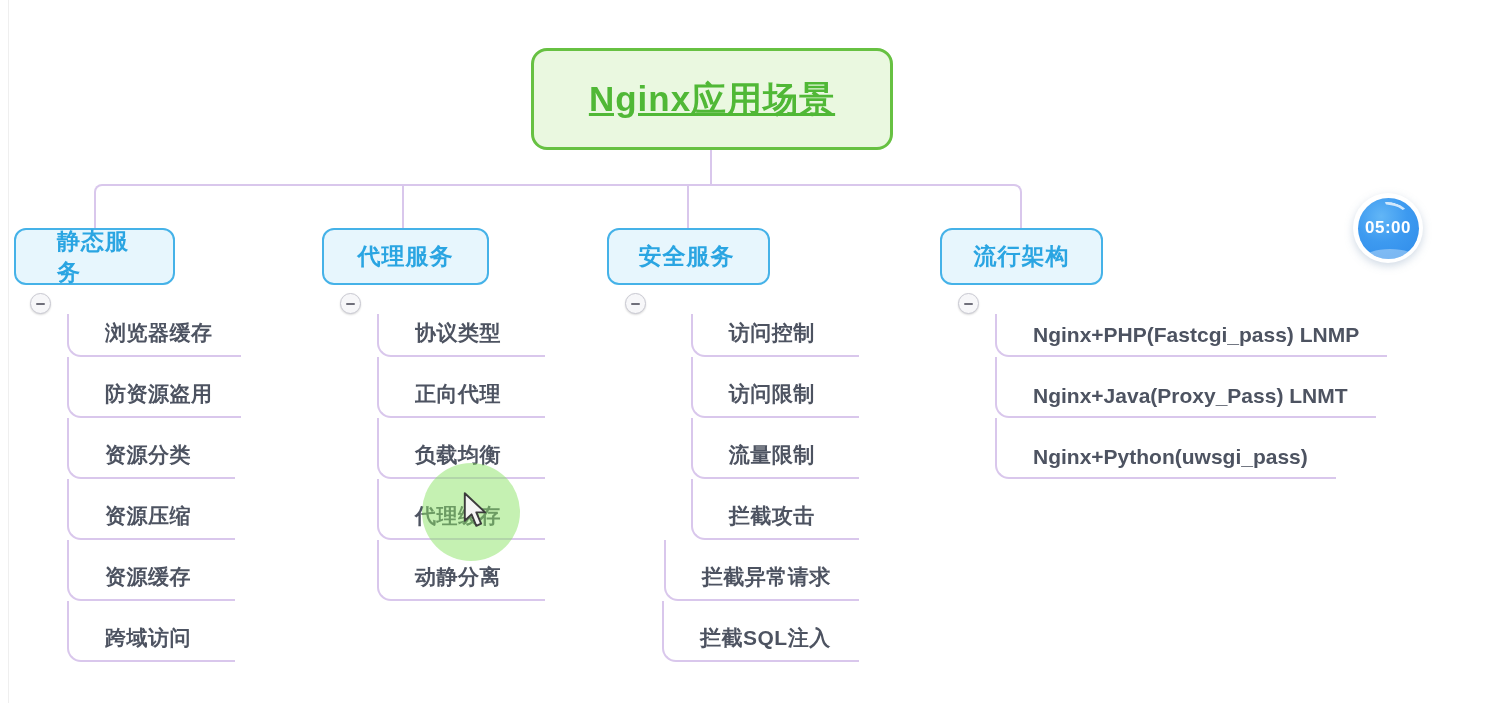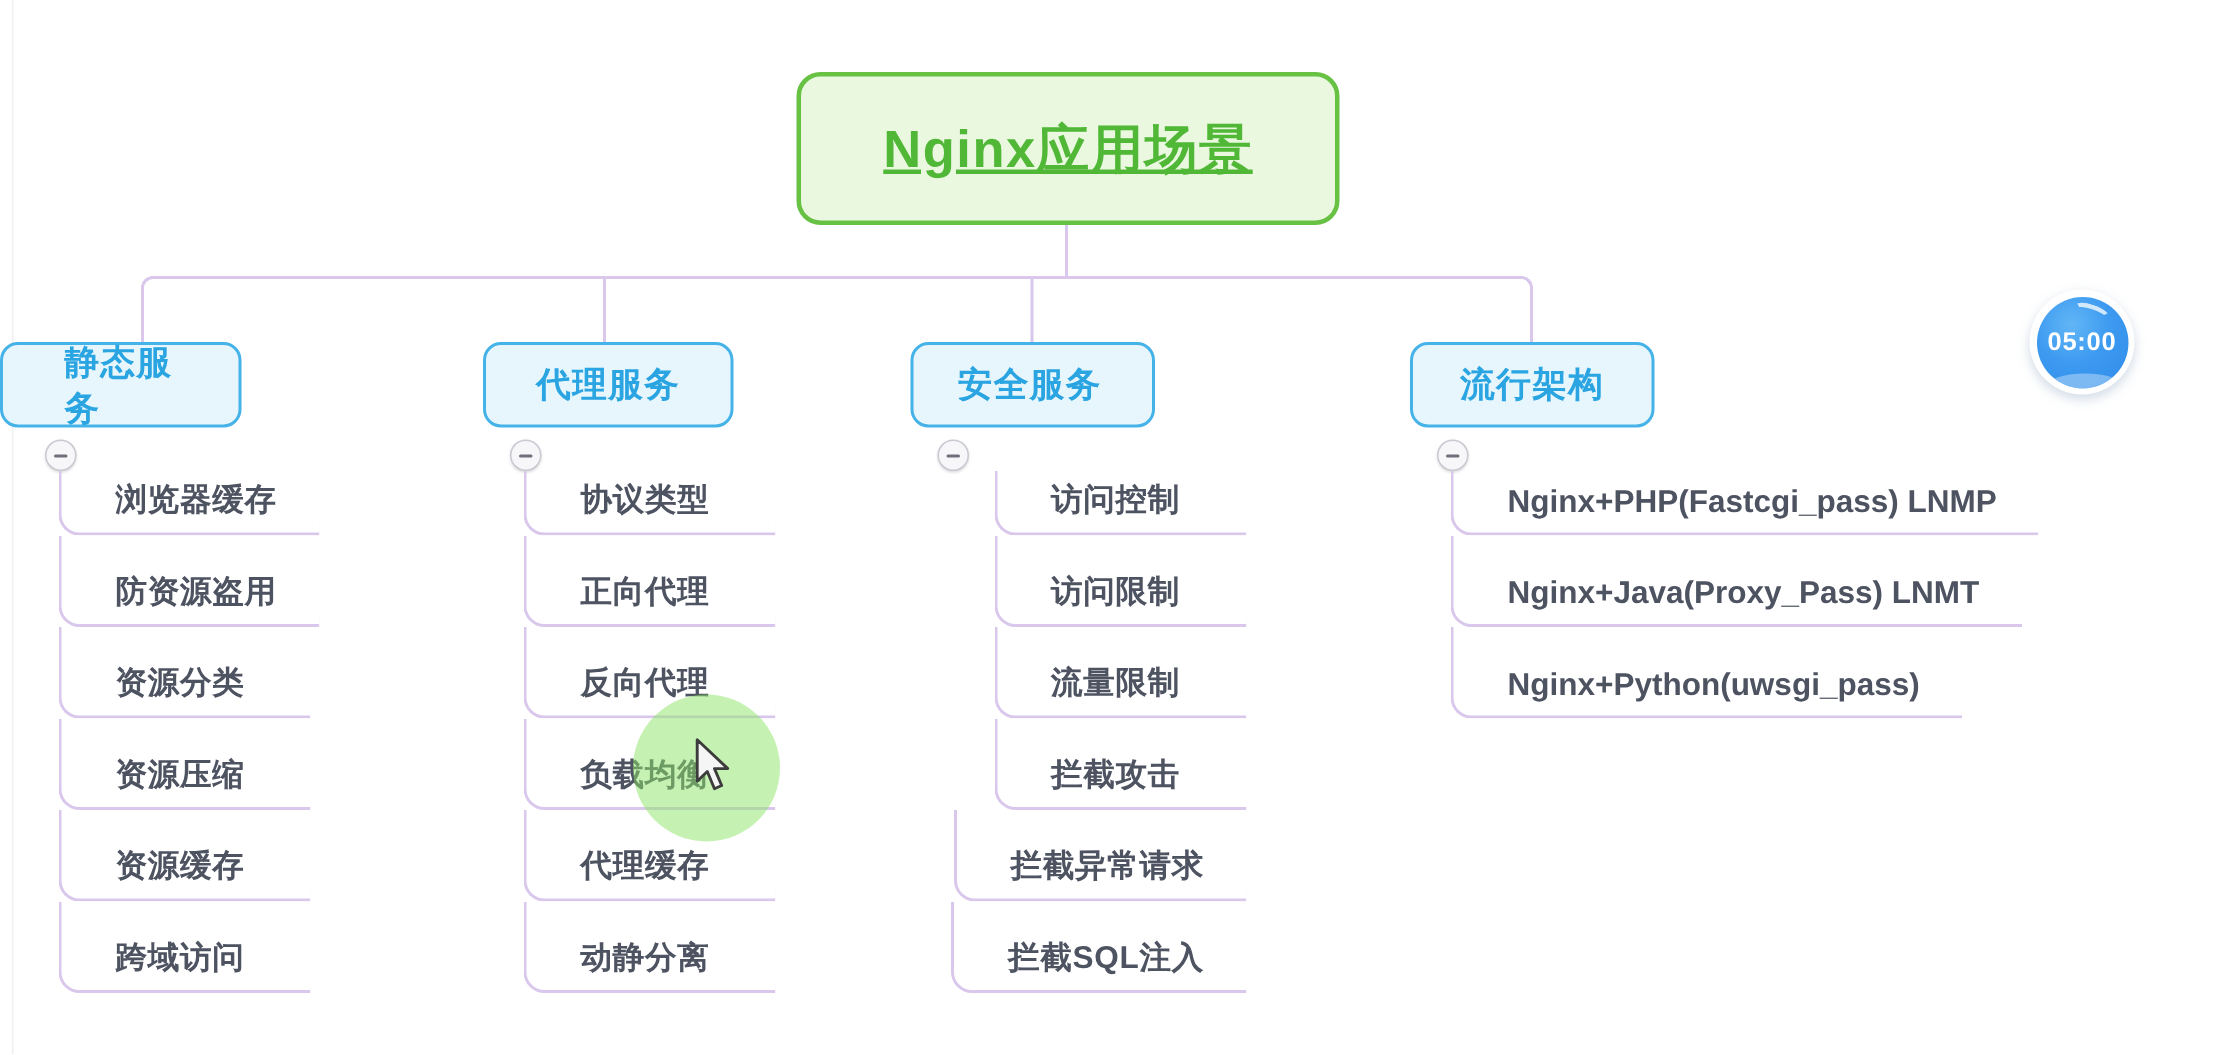--- a/index.html
+++ b/index.html
@@ -49,21 +49,21 @@
   
   .branch-box{
     position:absolute;top:228px;height:57px;
     background:var(--blue-fill);
     border:2.5px solid var(--blue-border);
     border-radius:12px;
     display:flex;align-items:center;justify-content:center;
     color:var(--blue-text);font-size:23px;font-weight:700;letter-spacing:1px;
     padding:0 26px;
   }
-  .bb1{left:0;width:161px;padding-left:41px;}
+  .bb1{left:14px;width:161px;padding-left:41px;}
   .bb2{left:322px;width:167px;}
   .bb3{left:607px;width:163px;padding-left:22px;}
   .bb4{left:940px;width:163px;}
 
   
   .collapse-btn{
     position:absolute;top:293px;width:21px;height:21px;border-radius:50%;
     background:#f7f7f9;border:1px solid #c9c9d2;
     box-shadow:0 1px 2px rgba(0,0,0,.15);
     display:flex;align-items:center;justify-content:center;
@@ -83,20 +83,21 @@
     display:flex;align-items:flex-end;
     padding:0 28px 8px 36px;
     border-left:2.5px solid var(--line);
     border-bottom:2.5px solid var(--line);
     border-bottom-left-radius:14px;
     color:var(--leaf-text);
     font-size:21px;font-weight:600;letter-spacing:.5px;
     white-space:nowrap;
     min-width:168px;
     cursor:default;
+    margin-left:28px;
   }
   .leaf-row.first{height:43px;}
   .lg4 .leaf-row{font-weight:600;letter-spacing:0;}
 
   
   .spotlight{
     position:absolute;left:422px;top:463px;width:98px;height:98px;border-radius:50%;
     background:rgba(139,227,102,.5);
     z-index:50;
   }
@@ -163,21 +164,20 @@
   <div class="leaf-row">防资源盗用</div>
   <div class="leaf-row">资源分类</div>
   <div class="leaf-row">资源压缩</div>
   <div class="leaf-row">资源缓存</div>
   <div class="leaf-row">跨域访问</div>
 </div>
 
 <div class="leaf-group lg2">
   <div class="leaf-row first">协议类型</div>
   <div class="leaf-row">正向代理</div>
-  <div class="leaf-row">反向代理</div>
   <div class="leaf-row">负载均衡</div>
   <div class="leaf-row">代理缓存</div>
   <div class="leaf-row">动静分离</div>
 </div>
 
 <div class="leaf-group lg3">
   <div class="leaf-row first">访问控制</div>
   <div class="leaf-row">访问限制</div>
   <div class="leaf-row">流量限制</div>
   <div class="leaf-row">拦截攻击</div>

